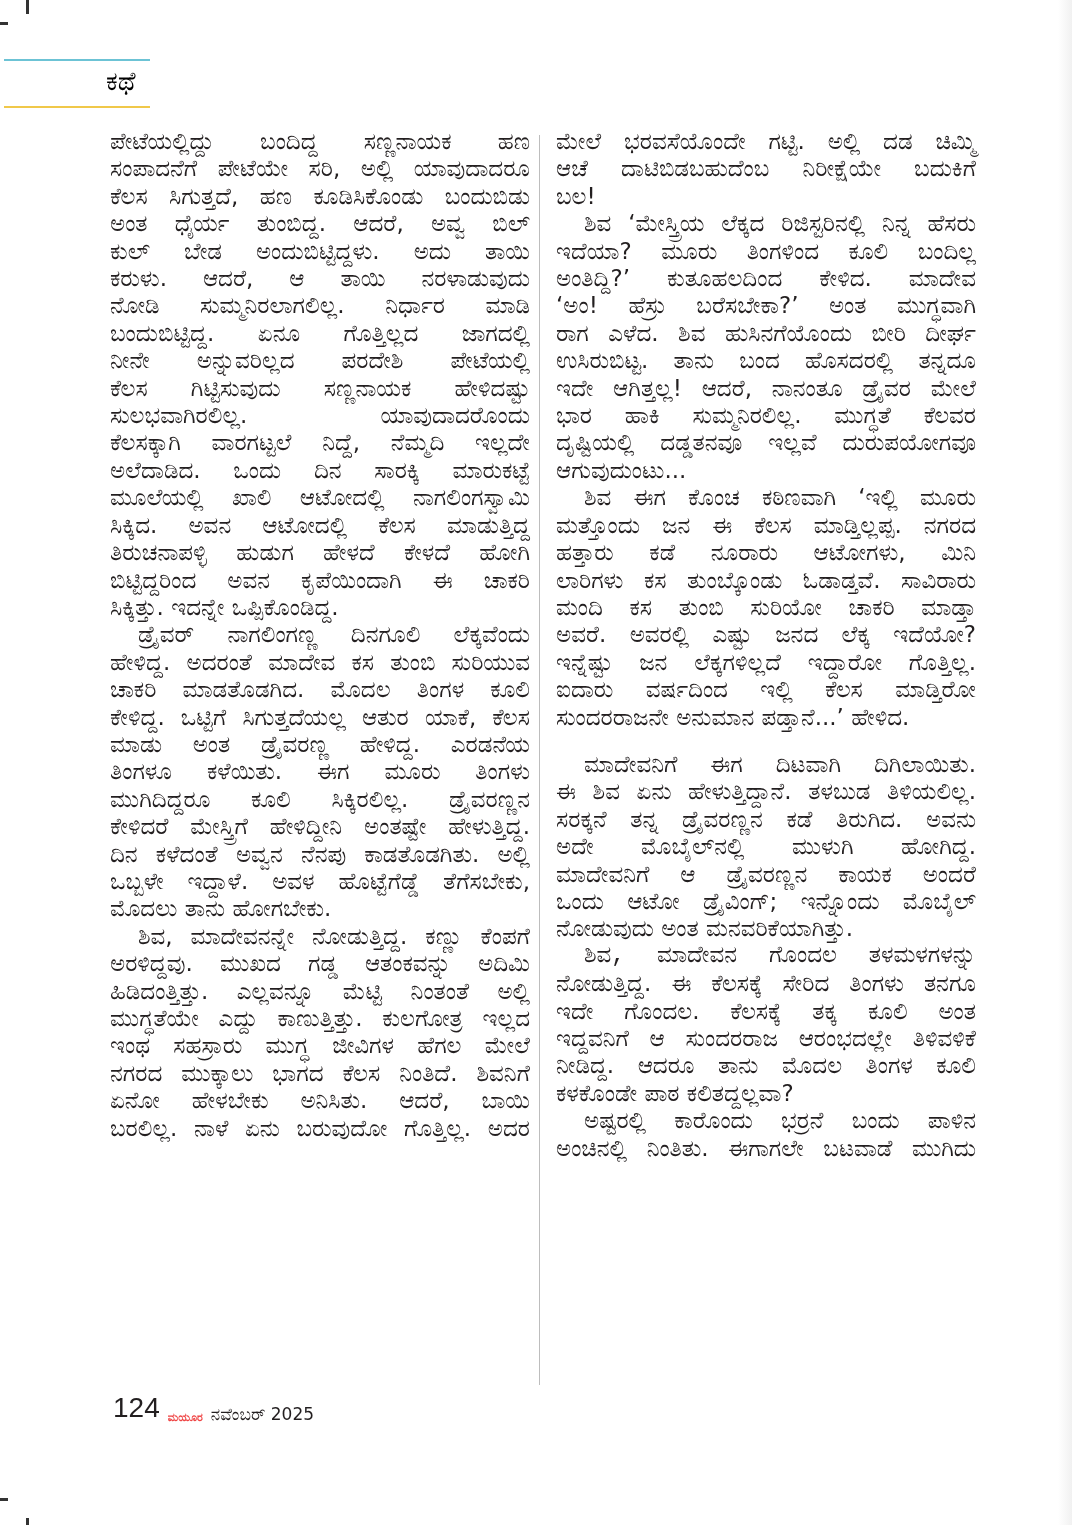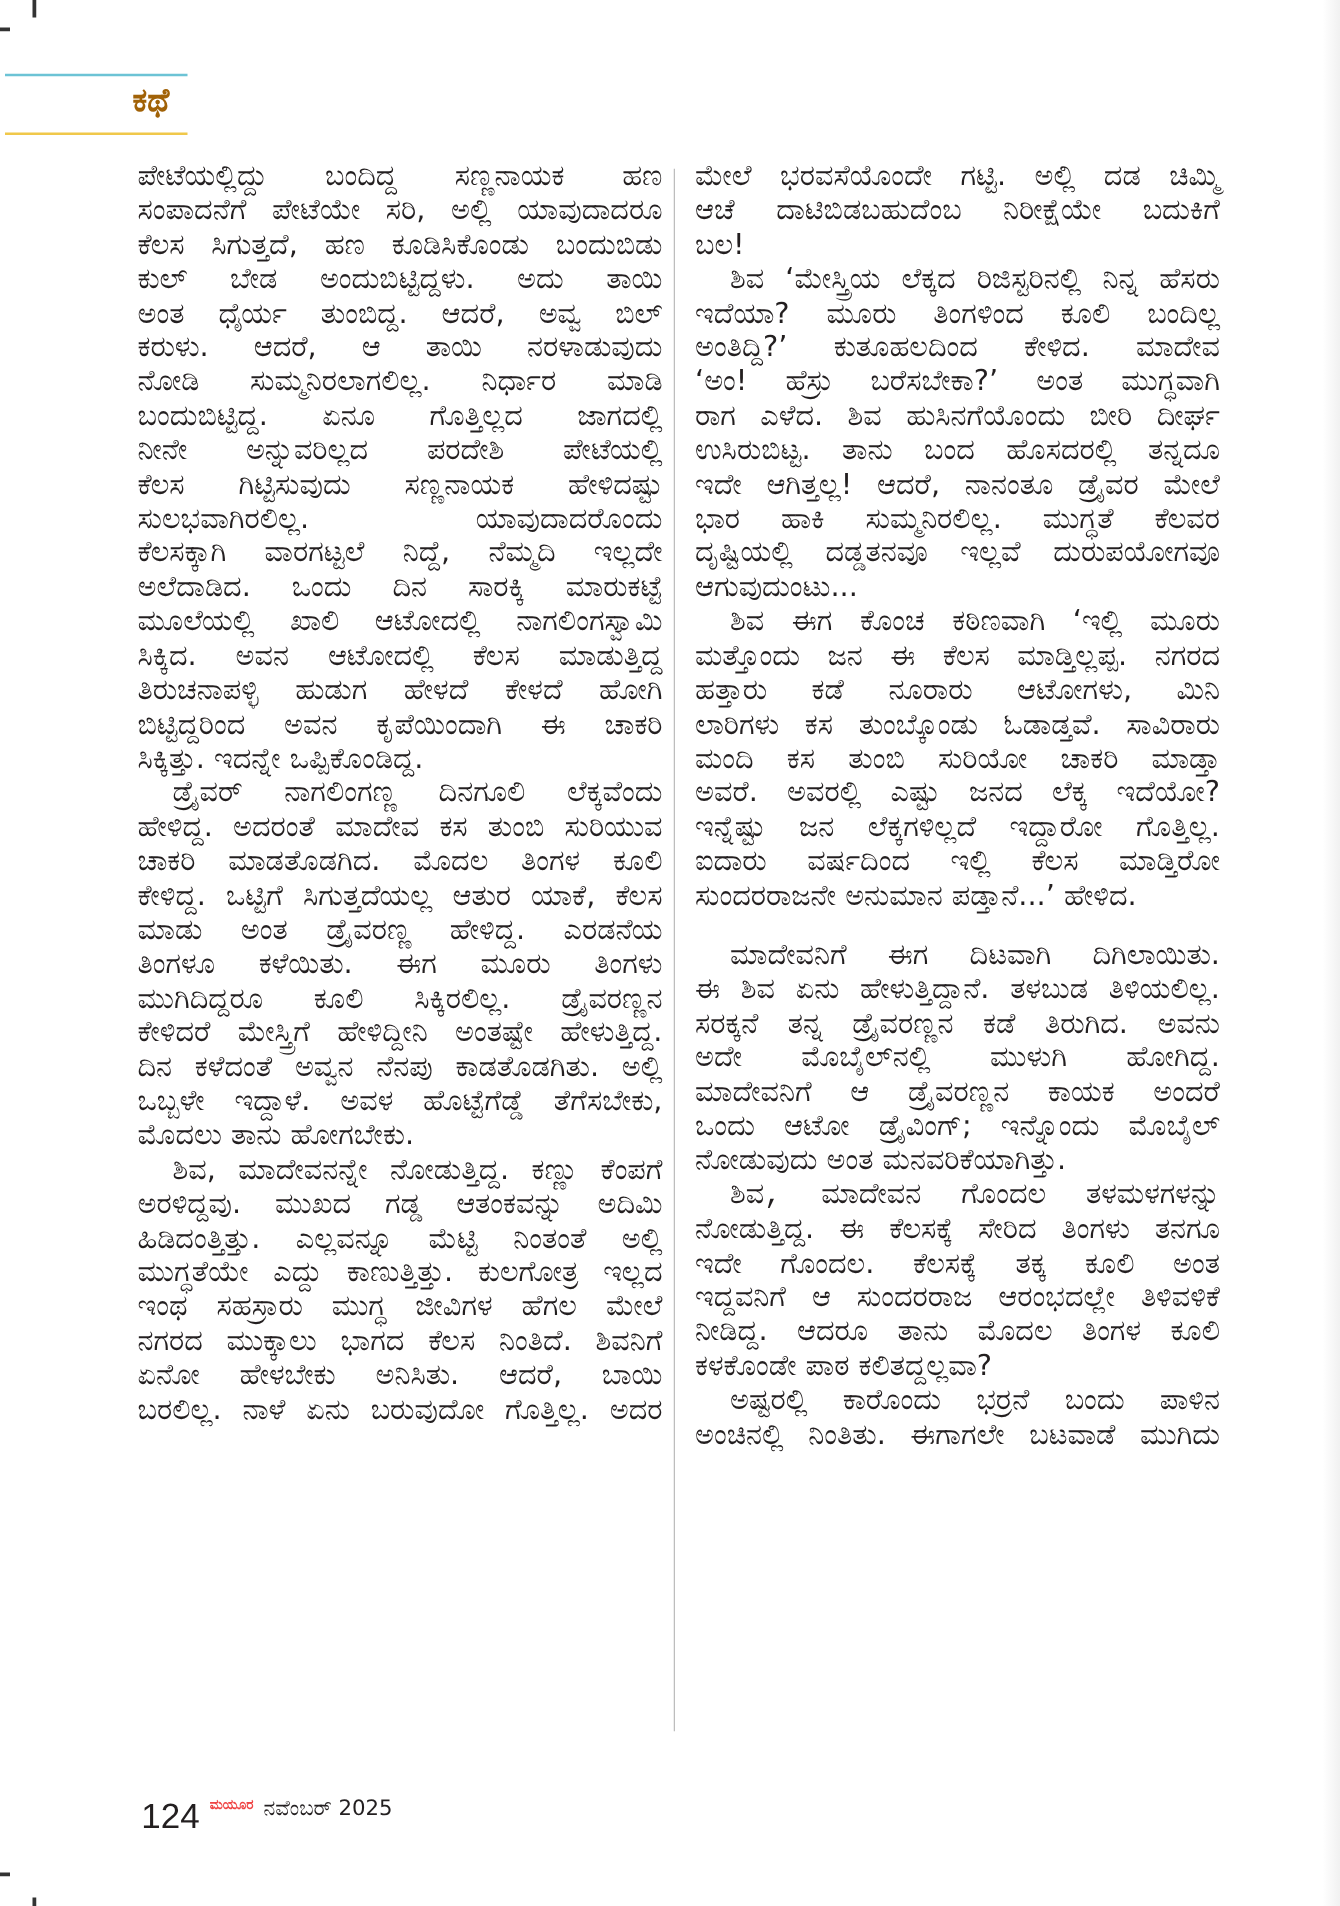--- a/index.html
+++ b/index.html
@@ -1,31 +1,31 @@
 <!DOCTYPE html>
 <html><head>
 <meta charset="utf-8">
 <style>
   html, body { margin: 0; padding: 0; background: #ffffff; }
   body { width: 1072px; height: 1525px; position: relative; overflow: hidden;
          font-family: "DejaVu Sans", sans-serif; color: #231f20; }
   .crop { position: absolute; background: #333; }
   .header-line-top { position: absolute; left: 4px; top: 59px; width: 146px; height: 2px; background: #6cc3d5; }
   .header-line-bottom { position: absolute; left: 4px; top: 106px; width: 146px; height: 2px; background: #f0c84a; }
-  .section-label { position: absolute; left: 106px; top: 66px; font-size: 26px; font-weight: bold; color: #a16207; }
+  .section-label { position: absolute; left: 106px; top: 66px; font-size: 26px; font-weight: normal; color: #000000; }
   .column { position: absolute; top: 128px; width: 420px; font-size: 23px; line-height: 27.4px; }
   .col-left { left: 110px; }
   .col-right { left: 556px; }
   .column p { margin: 0; text-align: justify; text-align-last: auto; }
   .column .line { display: block; text-align: justify; text-align-last: justify; white-space: nowrap; }
   .column .line.last { text-align-last: left; }
   .col-sep { position: absolute; left: 539px; top: 135px; width: 1px; height: 1250px; background: #bdbdbd; }
   .right-shadow { position: absolute; right: 0; top: 0; width: 14px; height: 1525px;
                   background: linear-gradient(to right, #ffffff, #f1f1f1); }
-  .footer { position: absolute; left: 113px; top: 1437px; display: flex; align-items: flex-start; gap: 8px; }
+  .footer { position: absolute; left: 113px; top: 1392px; display: flex; align-items: flex-end; gap: 8px; }
   .page-num { font-size: 28px; color: #231f20; font-family: "Liberation Sans", sans-serif; }
   .brand { font-size: 11px; font-weight: bold; color: #ef4444; }
   .issue { font-size: 17px; color: #231f20; }
 </style>
 </head>
 <body>
 
 <div class="crop" style="left:26px;top:0;width:3px;height:14px;"></div>
 <div class="crop" style="left:0;top:22px;width:8px;height:3px;"></div>
 <div class="crop" style="left:0;top:1498px;width:8px;height:3px;"></div>
@@ -35,22 +35,22 @@
 
 <div class="header-line-top"></div>
 <div class="section-label">ಕಥೆ</div>
 <div class="header-line-bottom"></div>
 
 <div class="column col-left" id="col-left">
     <p>
       <span class="line">ಪೇಟೆಯಲ್ಲಿದ್ದು ಬಂದಿದ್ದ ಸಣ್ಣನಾಯಕ ಹಣ</span>
       <span class="line">ಸಂಪಾದನೆಗೆ ಪೇಟೆಯೇ ಸರಿ, ಅಲ್ಲಿ ಯಾವುದಾದರೂ</span>
       <span class="line">ಕೆಲಸ ಸಿಗುತ್ತದೆ, ಹಣ ಕೂಡಿಸಿಕೊಂಡು ಬಂದುಬಿಡು</span>
+      <span class="line">ಅಂತ ಧೈರ್ಯ ತುಂಬಿದ್ದ. ಆದರೆ, ಅವ್ವ ಬಿಲ್</span>
       <span class="line">ಕುಲ್ ಬೇಡ ಅಂದುಬಿಟ್ಟಿದ್ದಳು. ಅದು ತಾಯಿ</span>
-      <span class="line">ಅಂತ ಧೈರ್ಯ ತುಂಬಿದ್ದ. ಆದರೆ, ಅವ್ವ ಬಿಲ್</span>
       <span class="line">ಕರುಳು. ಆದರೆ, ಆ ತಾಯಿ ನರಳಾಡುವುದು</span>
       <span class="line">ನೋಡಿ ಸುಮ್ಮನಿರಲಾಗಲಿಲ್ಲ. ನಿರ್ಧಾರ ಮಾಡಿ</span>
       <span class="line">ಬಂದುಬಿಟ್ಟಿದ್ದ. ಏನೂ ಗೊತ್ತಿಲ್ಲದ ಜಾಗದಲ್ಲಿ</span>
       <span class="line">ನೀನೇ ಅನ್ನುವರಿಲ್ಲದ ಪರದೇಶಿ ಪೇಟೆಯಲ್ಲಿ</span>
       <span class="line">ಕೆಲಸ ಗಿಟ್ಟಿಸುವುದು ಸಣ್ಣನಾಯಕ ಹೇಳಿದಷ್ಟು</span>
       <span class="line">ಸುಲಭವಾಗಿರಲಿಲ್ಲ. ಯಾವುದಾದರೊಂದು</span>
       <span class="line">ಕೆಲಸಕ್ಕಾಗಿ ವಾರಗಟ್ಟಲೆ ನಿದ್ದೆ, ನೆಮ್ಮದಿ ಇಲ್ಲದೇ</span>
       <span class="line">ಅಲೆದಾಡಿದ. ಒಂದು ದಿನ ಸಾರಕ್ಕಿ ಮಾರುಕಟ್ಟೆ</span>
       <span class="line">ಮೂಲೆಯಲ್ಲಿ ಖಾಲಿ ಆಟೋದಲ್ಲಿ ನಾಗಲಿಂಗಸ್ವಾಮಿ</span>
       <span class="line">ಸಿಕ್ಕಿದ. ಅವನ ಆಟೋದಲ್ಲಿ ಕೆಲಸ ಮಾಡುತ್ತಿದ್ದ</span>

